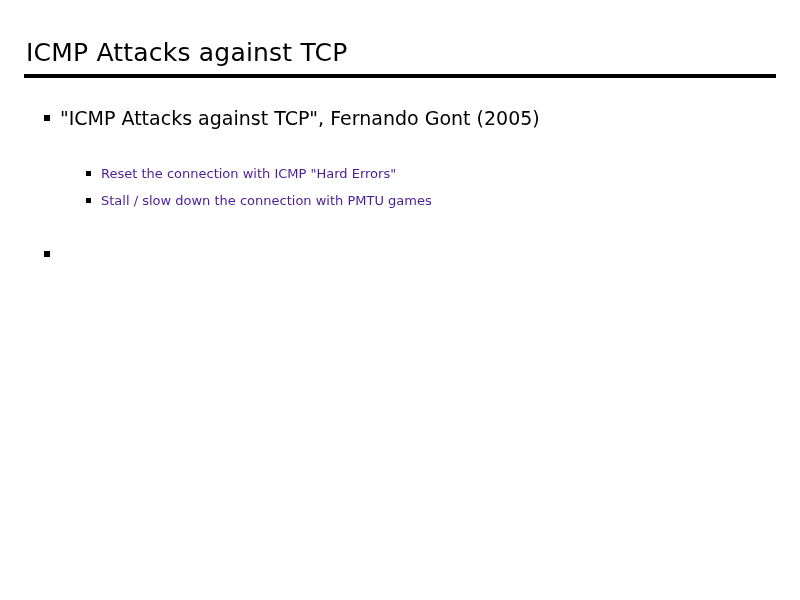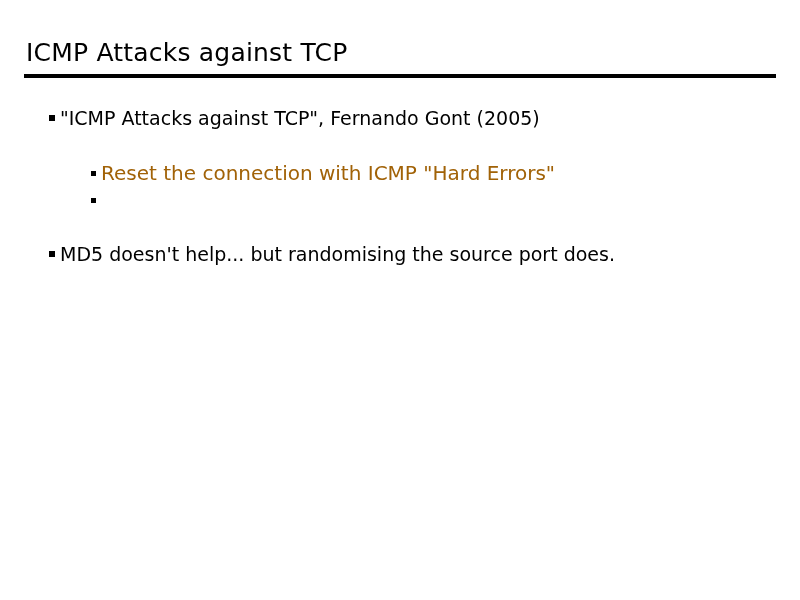--- a/index.html
+++ b/index.html
@@ -12,21 +12,20 @@
     background: #ffffff;
     font-family: "DejaVu Sans", sans-serif;
     color: #000000;
     overflow: hidden;
   }
   .slide {
     position: relative;
     width: 800px;
     height: 600px;
     box-sizing: border-box;
-    text-align: center;
   }
   .slide-title {
     position: absolute;
     left: 26px;
     top: 38px;
     font-size: 25px;
     font-weight: normal;
     color: #000000;
     letter-spacing: 0.2px;
     white-space: nowrap;
@@ -83,23 +82,23 @@
     line-height: 27px;
   }
   .lvl2 .marker .sq {
     display: inline-block;
     width: 5px;
     height: 5px;
     background: #000000;
     vertical-align: 3px;
   }
   .lvl2 .text {
-    font-size: 20px;
+    font-size: 13px;
     line-height: 27px;
-    color: #a16207;
+    color: #4c1d95;
   }
   .gap-sm { height: 28px; }
   .gap-md { height: 26px; }
   .gap-lg { height: 30px; }
 </style>
 </head>
 <body>
 
 <div class="slide">
 
@@ -115,26 +114,26 @@
 
     <div class="gap-sm"></div>
 
     <div class="bullet-row lvl2">
       <span class="marker"><span class="sq"></span></span>
       <span class="text">Reset the connection with ICMP "Hard Errors"</span>
     </div>
 
     <div class="bullet-row lvl2">
       <span class="marker"><span class="sq"></span></span>
+      <span class="text">Stall  /  slow down the connection with PMTU games</span>
     </div>
 
     <div class="gap-md"></div>
 
     <div class="bullet-row lvl1">
       <span class="marker"><span class="sq"></span></span>
-      <span class="text">MD5 doesn't help... but randomising the source port does.</span>
     </div>
 
     <div class="gap-lg"></div>
 
 
   </div>
 </div>
 
 </body></html>

